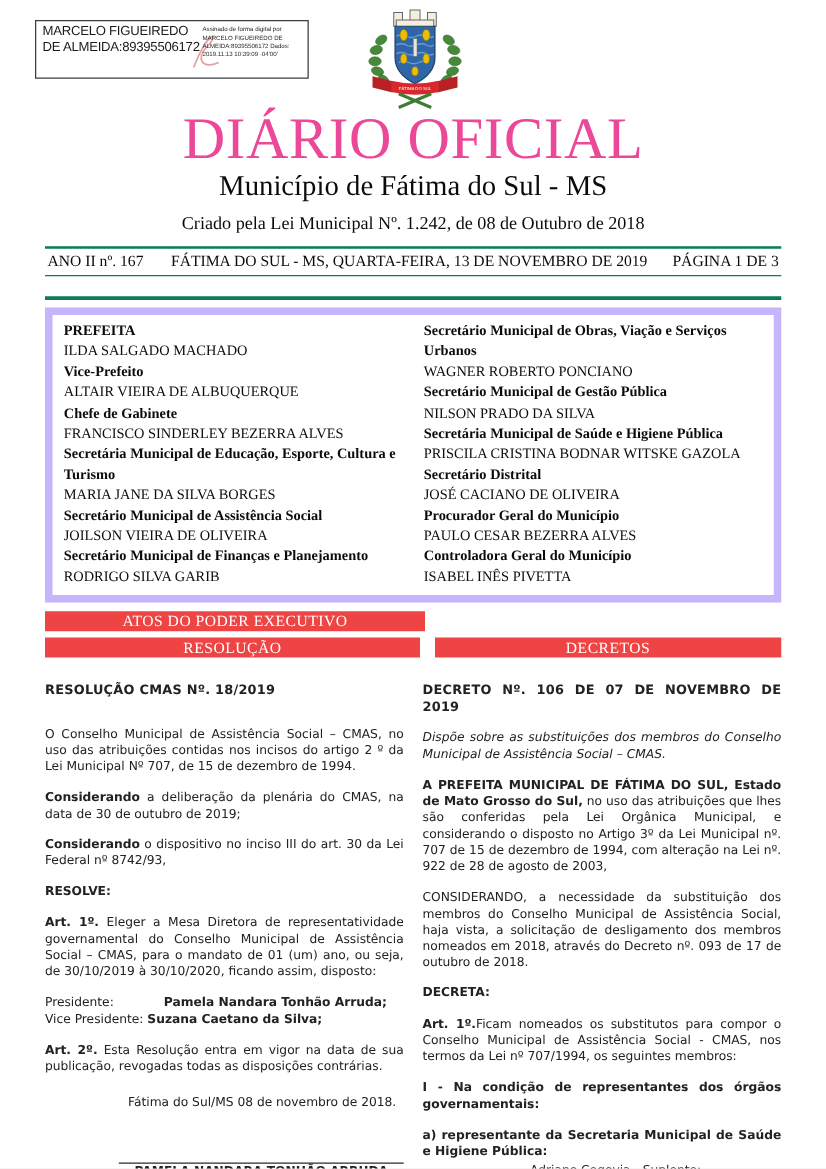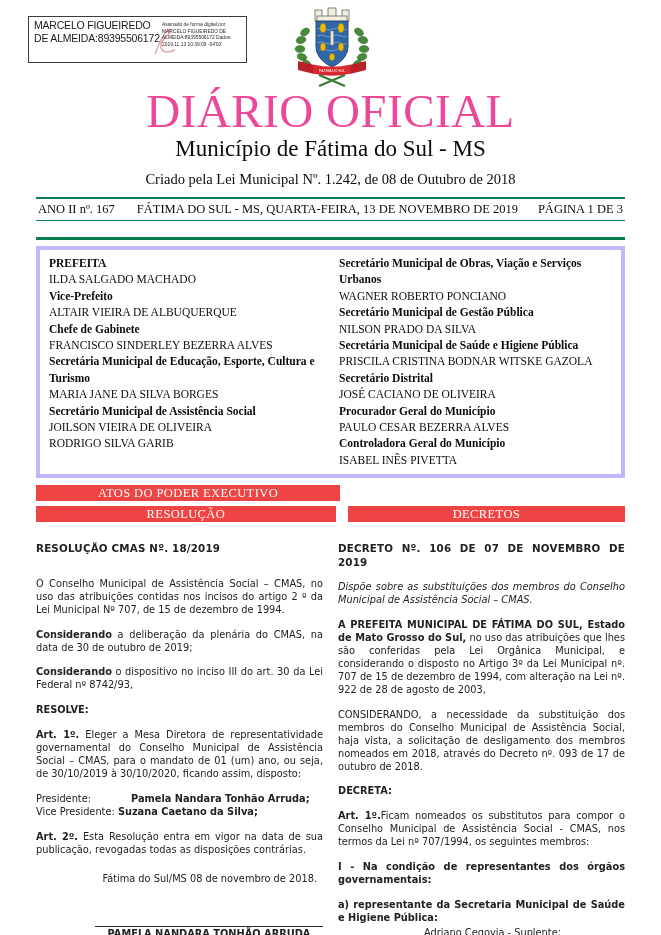--- a/index.html
+++ b/index.html
@@ -28,21 +28,21 @@
   
   .dateline {
     margin:9px 36px 16px; border-top:2px solid #0a7e51; border-bottom:1px solid #0a7e51;
     display:flex; align-items:center; justify-content:space-between;
     font-size:12.5px; padding:3px 2px; color:#0b0b0b;
   }
   .dateline .mid { flex:1; margin-left:22px; text-align:left; }
   .hr-thick { margin:2px 36px 0; border-top:3px solid #0a7e51; }
   
   .officials-box {
-    margin:6px 36px 0; border:4px solid #c4b5fd; padding:5px 8px 6px 9px;
+    margin:6px 36px 0; border:6px solid #c4b5fd; padding:5px 8px 6px 9px;
     display:flex; gap:16px; font-size:11.5px; line-height:16.4px; color:#0b0b0b;
   }
   .officials-col { flex:1; }
   .o-title { font-weight:bold; }
   
   .bar {
     background:#ef4444; color:#fff; text-align:center;
     font-size:12.5px; height:16px; line-height:16px; letter-spacing:0.4px;
   }
   .atos-bar { margin:7px 0 0 36px; width:304px; }
@@ -158,20 +158,21 @@
       </div>
       <div>
         <div class="o-title">Secretária Municipal de Educação, Esporte, Cultura e Turismo</div>
         <div class="o-name">MARIA JANE DA SILVA BORGES</div>
       </div>
       <div>
         <div class="o-title">Secretário Municipal de Assistência Social</div>
         <div class="o-name">JOILSON VIEIRA DE OLIVEIRA</div>
       </div>
       <div>
+        <div class="o-title">Secretário Municipal de Finanças e Planejamento</div>
         <div class="o-name">RODRIGO SILVA GARIB</div>
       </div>
     </div>
     <div class="officials-col">
       <div>
         <div class="o-title">Secretário Municipal de Obras, Viação e Serviços Urbanos</div>
         <div class="o-name">WAGNER ROBERTO PONCIANO</div>
       </div>
       <div>
         <div class="o-title">Secretário Municipal de Gestão Pública</div>

